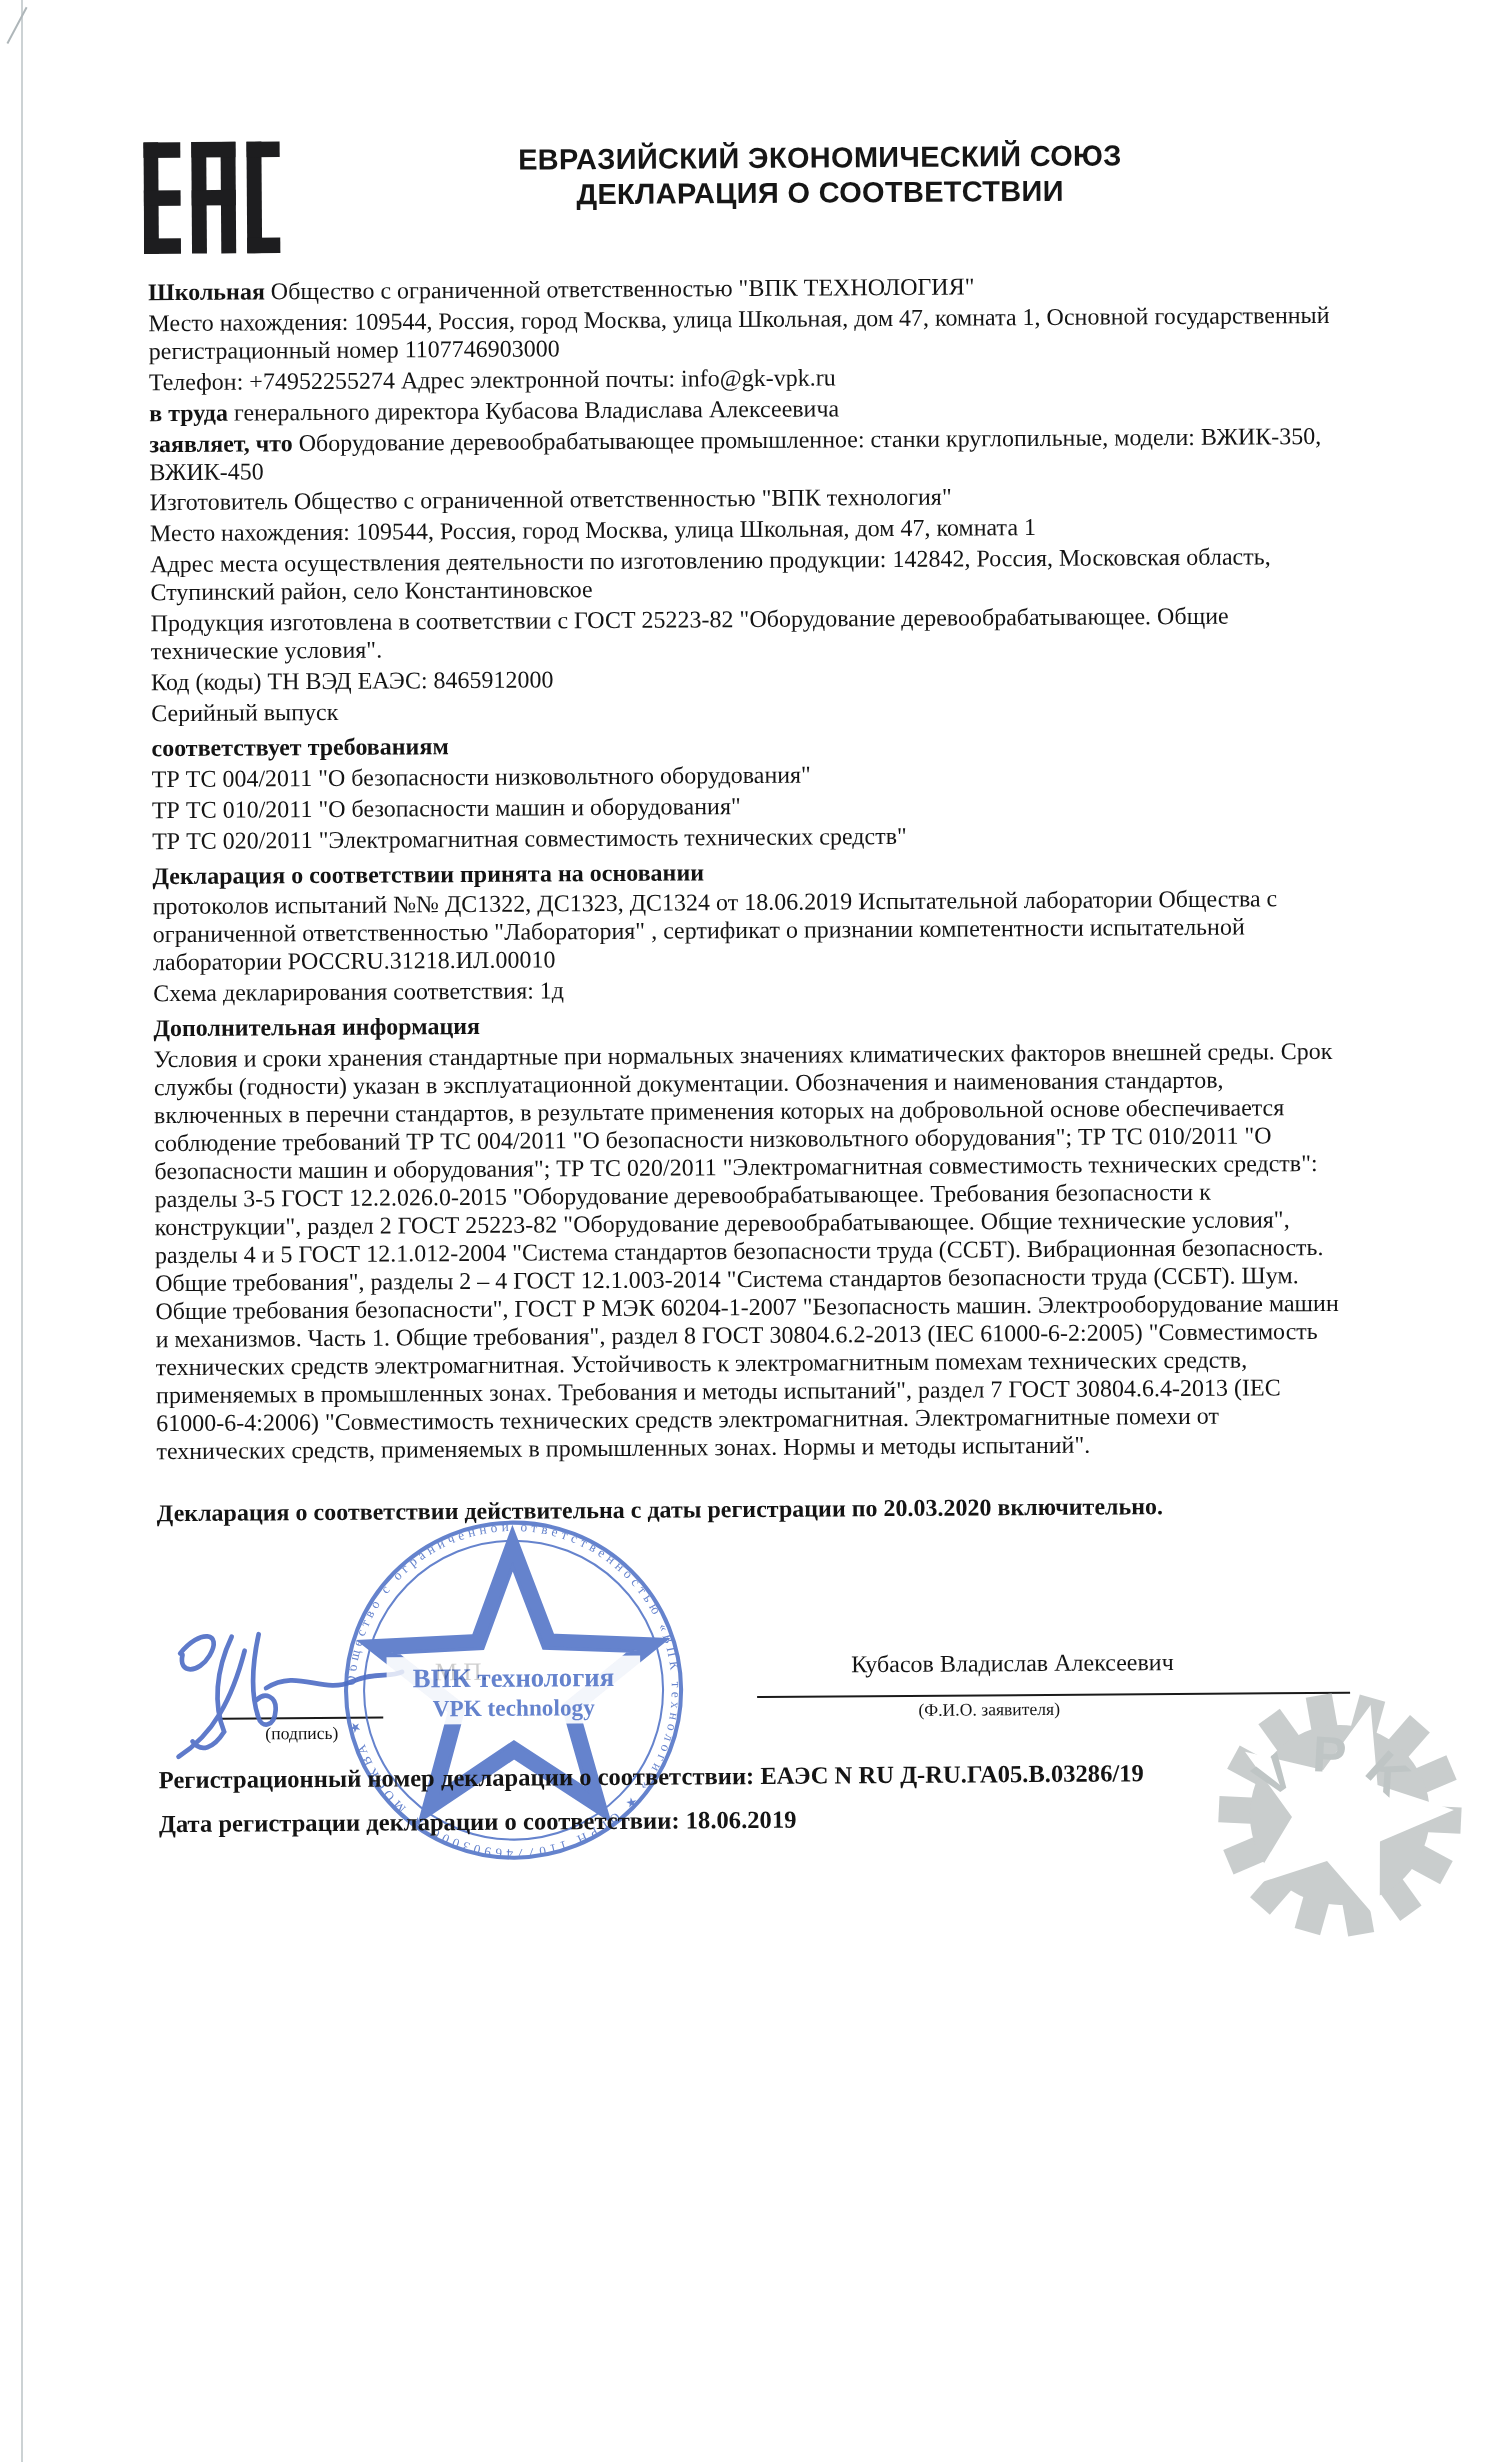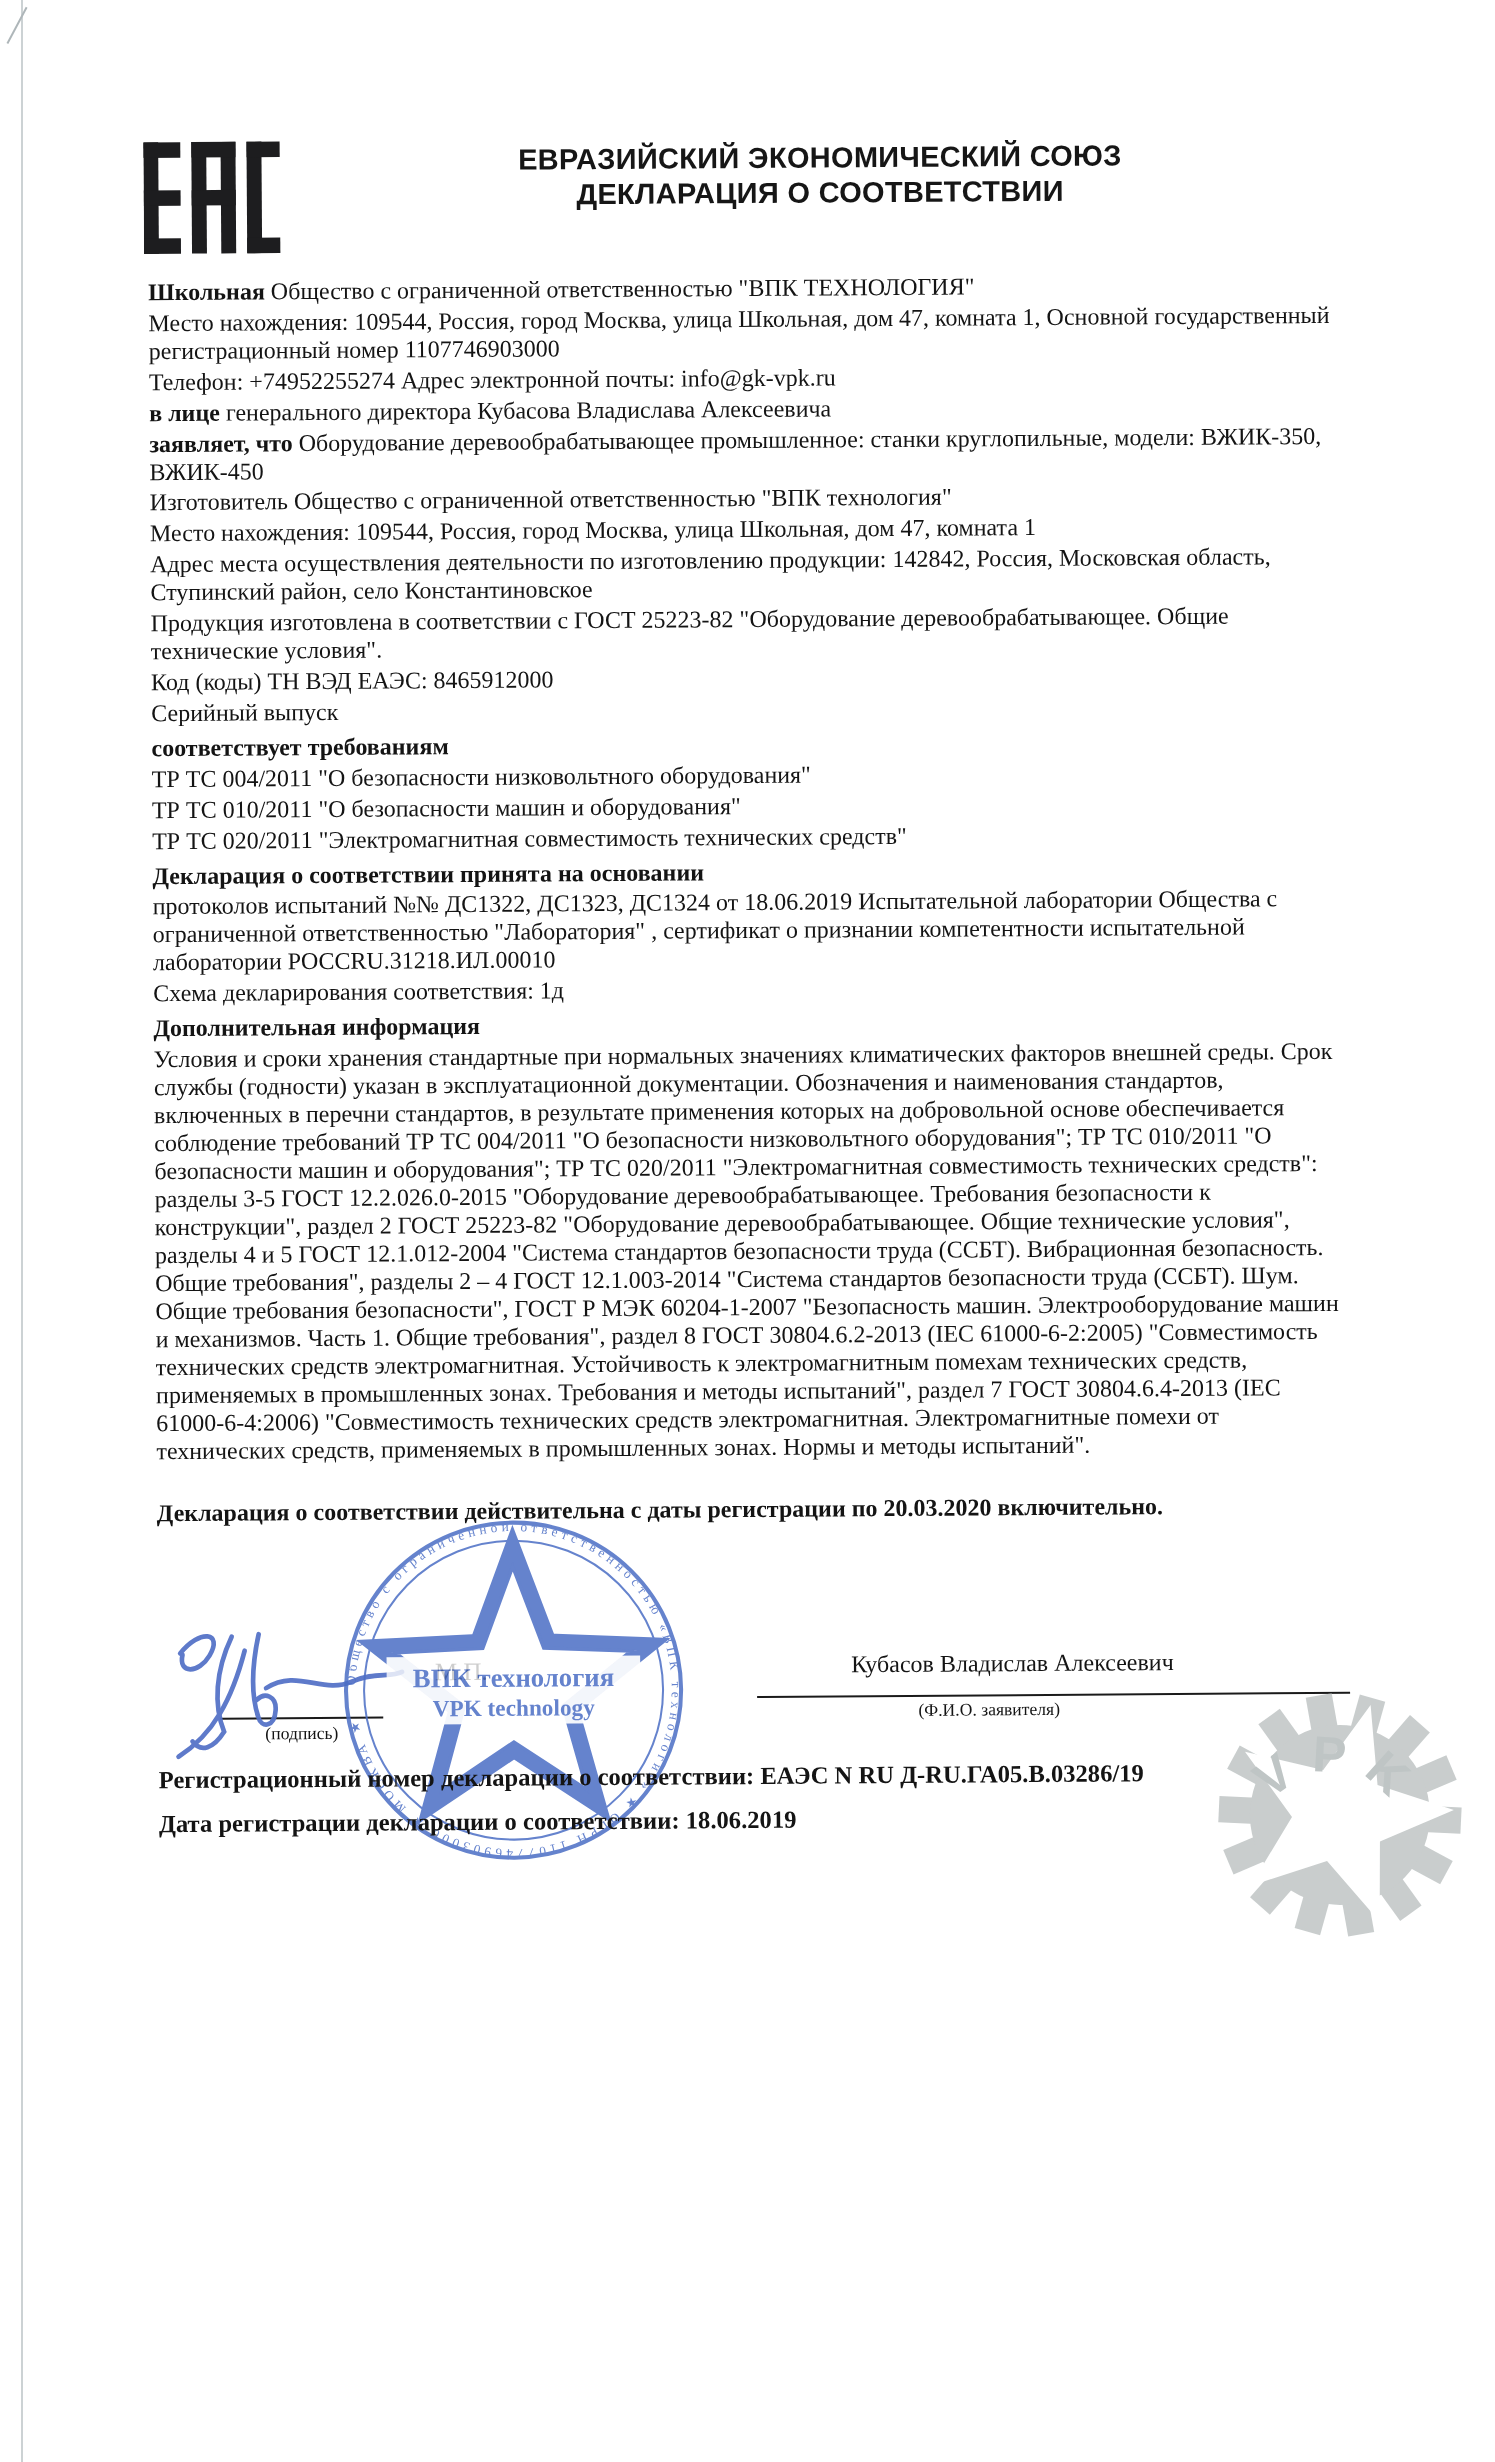--- a/index.html
+++ b/index.html
@@ -65,21 +65,21 @@
 
   <div class="doc-title">
     <div>ЕВРАЗИЙСКИЙ ЭКОНОМИЧЕСКИЙ СОЮЗ</div>
     <div>ДЕКЛАРАЦИЯ О СООТВЕТСТВИИ</div>
   </div>
 
   <div class="body-text" id="body-text">
       <p><strong>Школьная </strong>Общество с ограниченной ответственностью "ВПК ТЕХНОЛОГИЯ"</p>
       <p>Место нахождения: 109544, Россия, город Москва, улица Школьная, дом 47, комната 1, Основной государственный регистрационный номер 1107746903000</p>
       <p>Телефон: +74952255274 Адрес электронной почты: info@gk-vpk.ru</p>
-      <p><strong>в лице </strong>генерального директора Кубасова Владислава Алексеевича</p>
+      <p><strong>в труда </strong>генерального директора Кубасова Владислава Алексеевича</p>
       <p><strong>заявляет, что </strong>Оборудование деревообрабатывающее промышленное: станки круглопильные, модели: ВЖИК-350, ВЖИК-450</p>
       <p>Изготовитель Общество с ограниченной ответственностью "ВПК технология"</p>
       <p>Место нахождения: 109544, Россия, город Москва, улица Школьная, дом 47, комната 1</p>
       <p>Адрес места осуществления деятельности по изготовлению продукции: 142842, Россия, Московская область, Ступинский район, село Константиновское</p>
       <p>Продукция изготовлена в соответствии с ГОСТ 25223-82 "Оборудование деревообрабатывающее. Общие технические условия".</p>
       <p>Код (коды) ТН ВЭД ЕАЭС: 8465912000</p>
       <p>Серийный выпуск</p>
       <p class="bold">соответствует требованиям</p>
       <p>ТР ТС 004/2011 "О безопасности низковольтного оборудования"</p>
       <p>ТР ТС 010/2011 "О безопасности машин и оборудования"</p>

